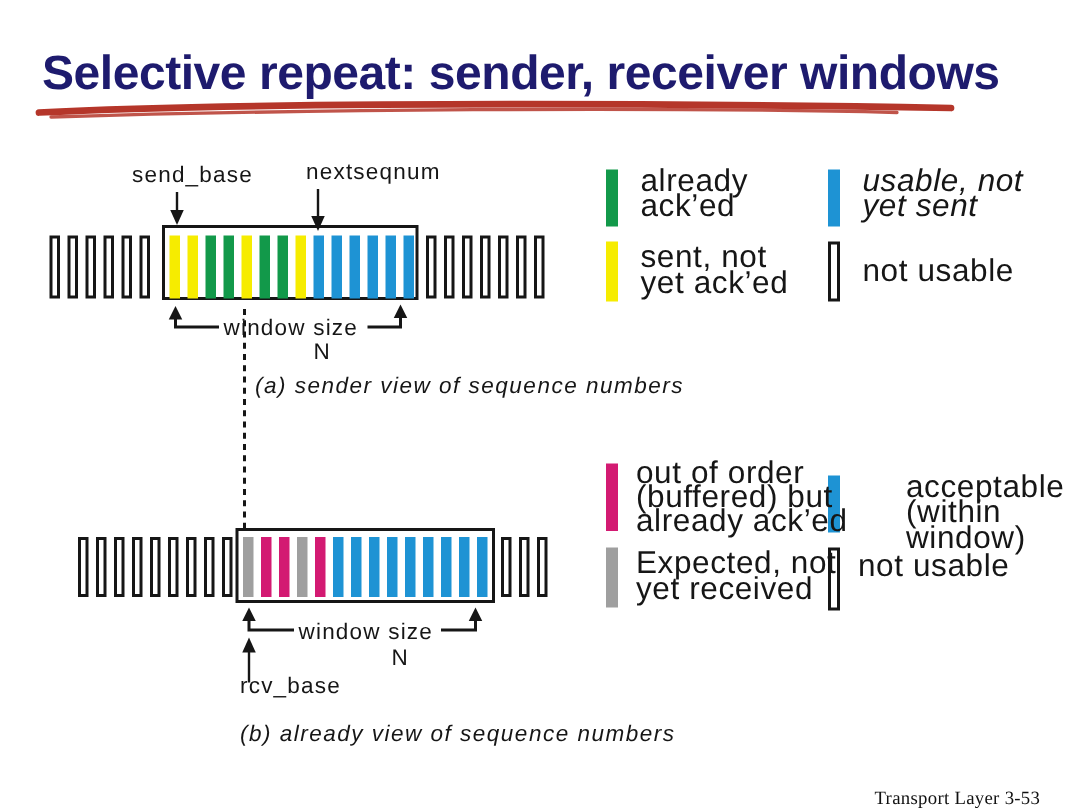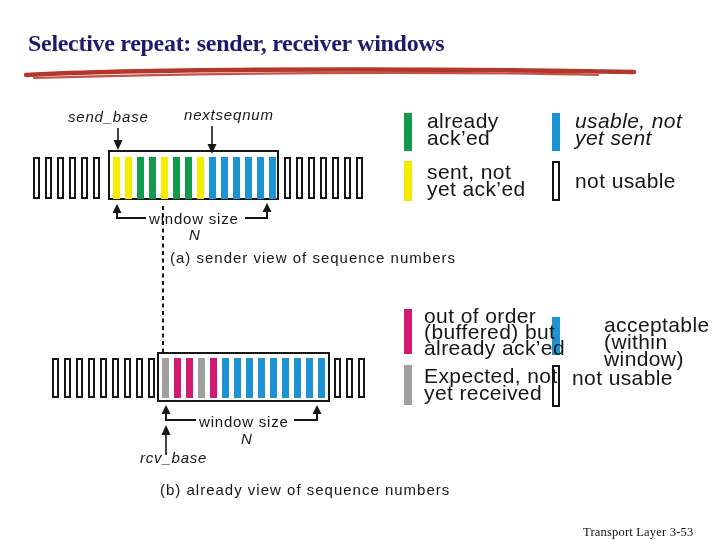--- a/index.html
+++ b/index.html
@@ -2,38 +2,38 @@
 <html style="--c-title: #1e1b6e; --c-underline: #b5362a; --c-line: #161616; --c-green: #12994a; --c-yellow: #f6ec00; --c-blue: #1e93d4; --c-magenta: #d31a72; --c-gray: #9f9f9f;"><head>
 <meta charset="utf-8">
 <style>
   html,body{margin:0;padding:0;}
   body{
     width:720px;height:540px;position:relative;background:#ffffff;
     font-family:"Liberation Sans", sans-serif;overflow:hidden;
   }
   .abs{position:absolute;}
   #title{
-    left:28px;top:30px;font-size:24px;font-weight:600;letter-spacing:-0.3px;
-    color:var(--c-title);white-space:nowrap;font-family:Liberation Serif, serif;
+    left:28px;top:30px;font-size:32px;font-weight:600;letter-spacing:-0.3px;
+    color:var(--c-title);white-space:nowrap;
   }
   #arrow-layer{left:0;top:0;width:720px;height:540px;pointer-events:none;z-index:1;}
   .win-box{border:2px solid var(--c-line);background:transparent;box-sizing:border-box;z-index:2;}
   .bar-row{display:flex;gap:5px;z-index:3;}
   .bar{flex:none;width:7px;height:100%;}
   .bar.white{background:#ffffff;border:2px solid var(--c-line);box-sizing:border-box;}
   .bar.green{background:var(--c-green);}
   .bar.yellow{background:var(--c-yellow);}
   .bar.blue{background:var(--c-blue);}
   .bar.magenta{background:var(--c-magenta);}
   .bar.gray{background:var(--c-gray);}
   .dlabel{
     font-size:15px;color:#161616;letter-spacing:0.8px;white-space:nowrap;z-index:4;
   }
-  .italic{font-style:italic;}
-  .caption{letter-spacing:1px;}
+  .italic{margin-left:20px;}
+  .caption{letter-spacing:1px;font-style:italic;}
   .legend-bar{width:8px;z-index:3;}
   .legend-bar.white{background:#fff;border:2px solid var(--c-line);box-sizing:border-box;}
   .legend-bar.green{background:var(--c-green);}
   .legend-bar.yellow{background:var(--c-yellow);}
   .legend-bar.blue{background:var(--c-blue);}
   .legend-bar.magenta{background:var(--c-magenta);}
   .legend-bar.gray{background:var(--c-gray);}
   .legend-label{
     font-size:21px;line-height:17px;color:#161616;letter-spacing:0.4px;
     white-space:pre-line;z-index:4;

